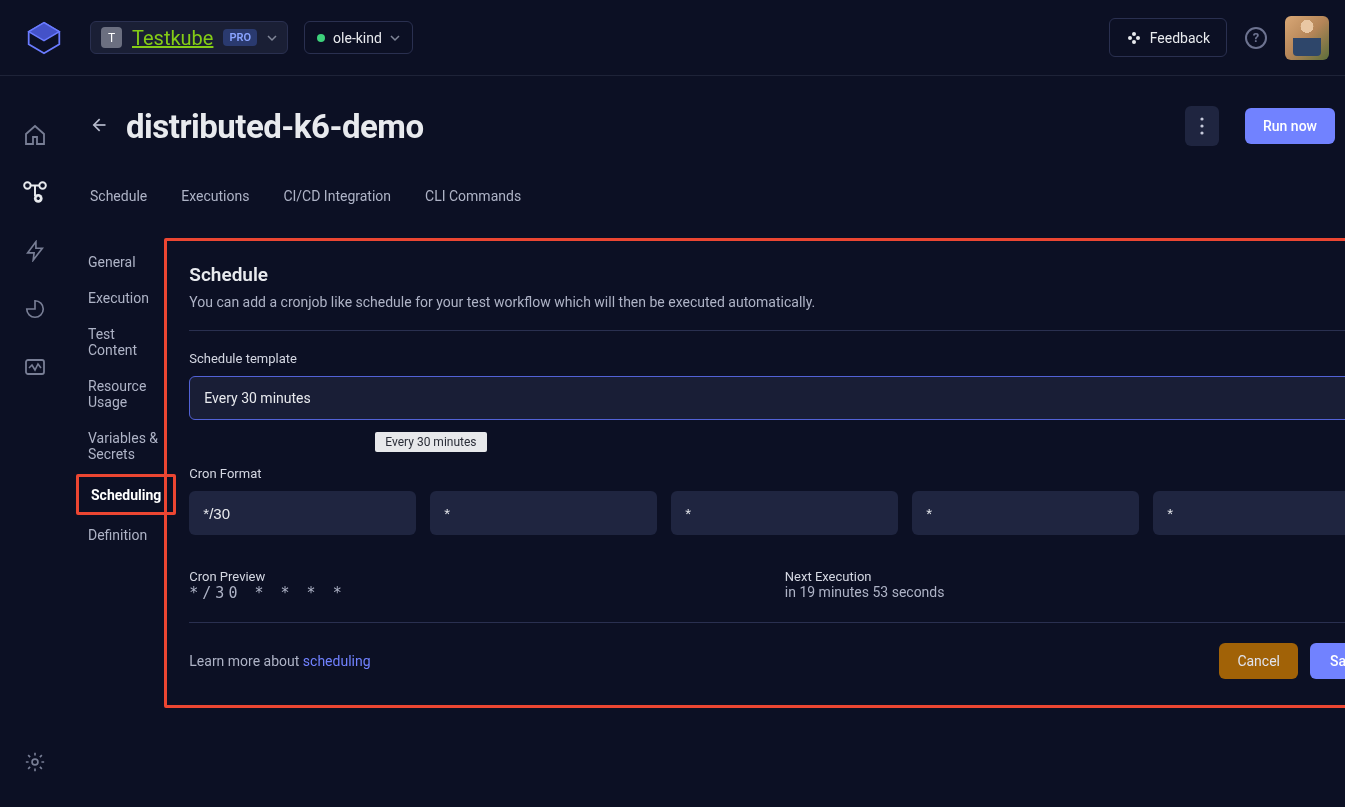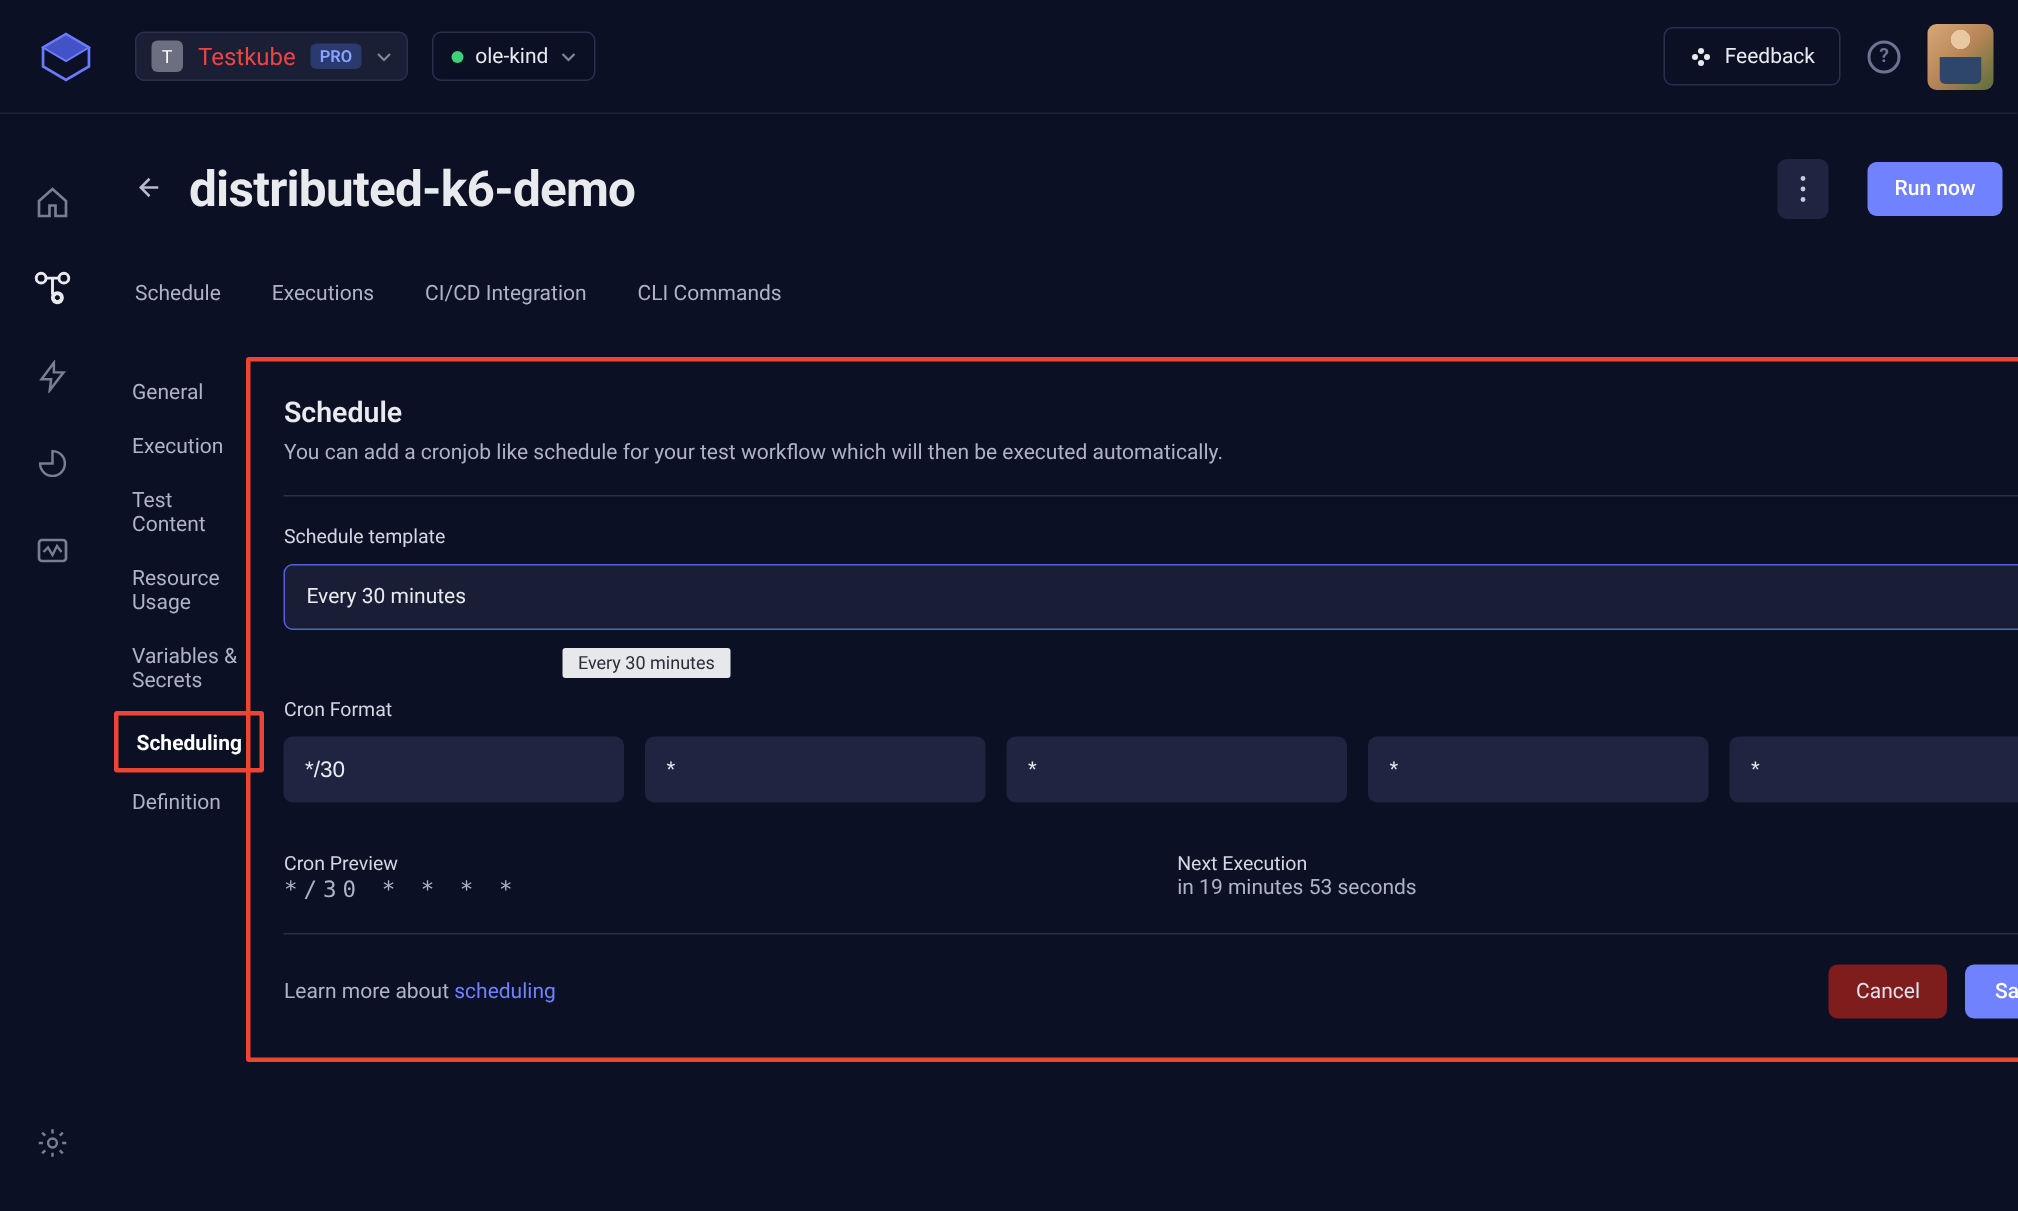--- a/index.html
+++ b/index.html
@@ -25,21 +25,21 @@
   }
   .org-pill {
     display:flex; align-items:center; gap:10px;
     background:#1a1f35; border:1px solid #2a3050; border-radius:6px;
     padding:6px 10px; margin-left:18px; height:33px;
   }
   .org-avatar {
     width:21px; height:21px; border-radius:4px; background:#6b6f80;
     color:#fff; font-size:12px; display:flex; align-items:center; justify-content:center;
   }
-  .org-name { font-size:16px; color:#ef4444; }
+  .org-name { font-size:20px; color:#84cc16;text-decoration:underline; }
   .pro-badge {
     background:#2a3a6f; color:#8aa4ff; font-size:11px; font-weight:600;
     padding:2px 6px; border-radius:4px;
   }
   .chev { width:10px; color:#808698; }
   .env-pill {
     display:flex; align-items:center; gap:8px;
     border:1px solid #2a3050; border-radius:6px; padding:6px 12px; margin-left:16px; height:33px;
   }
   .env-dot { width:8px; height:8px; border-radius:50%; background:#3dd17b; }
@@ -144,21 +144,21 @@
   .preview-col { flex:1; }
   .preview-label { font-size:13px; color:#d4d7e2; }
   .preview-value { font-family: ui-monospace,Menlo,monospace; font-size:15px; color:#aeb3c6; letter-spacing:4px; }
   .next-value { font-size:14px; color:#aeb3c6; }
 
   .footer-row { display:flex; align-items:center; margin-top:10px; }
   .learn { font-size:14px; color:#aeb3c6; }
   .learn a { color:#7182ff; text-decoration:none; }
   .footer-spacer { flex:1; }
   .btn-cancel {
-    background:#7f1d1d; color:#e0e3ee; font-size:14px; padding:10px 18px; border-radius:6px; cursor:pointer; margin-right:12px;
+    background:#a16207; color:#e0e3ee; font-size:14px; padding:10px 18px; border-radius:6px; cursor:pointer; margin-right:12px;
   }
   .btn-save {
     background:#7182ff; color:#fff; font-size:14px; font-weight:500; padding:10px 20px; border-radius:6px; cursor:pointer;
   }
 
   svg { display:block; }
 </style>
 </head>
 <body>
 

